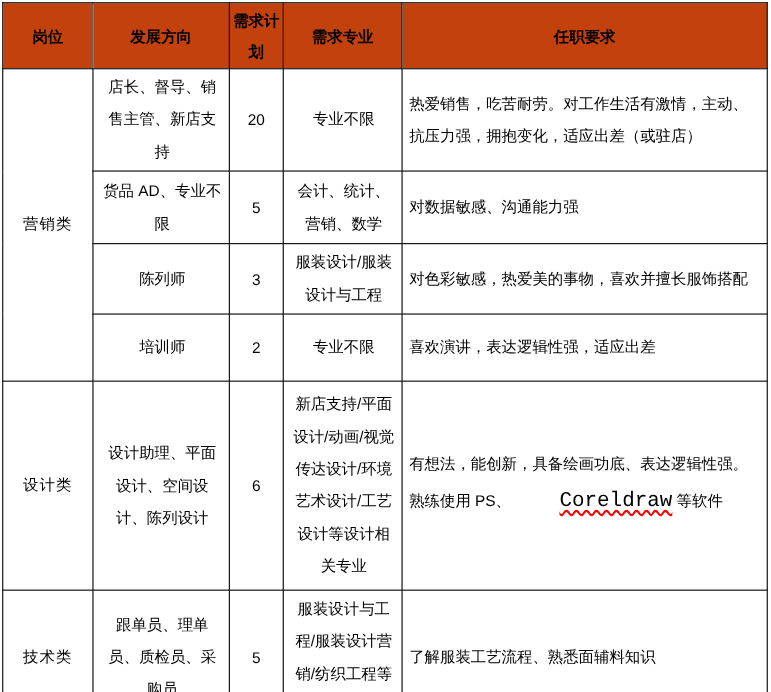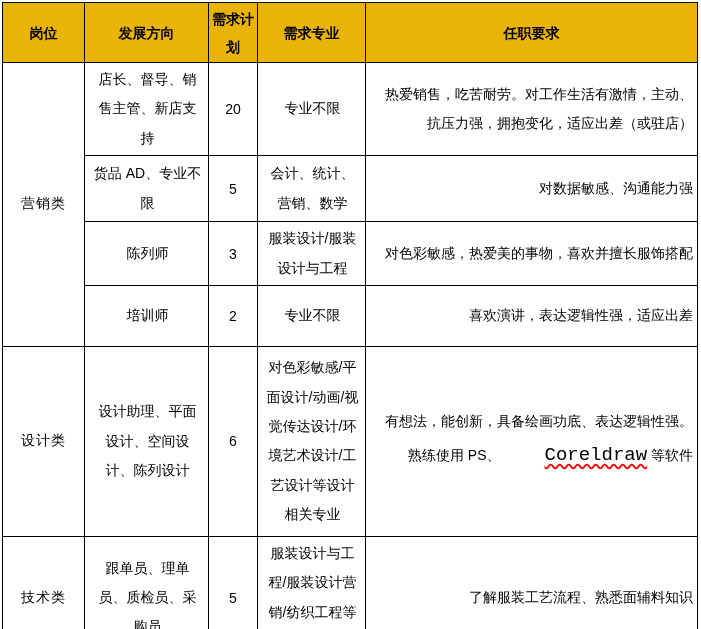--- a/index.html
+++ b/index.html
@@ -21,39 +21,39 @@
     table-layout: fixed;
   }
   th, td {
     border: 1px solid #000;
     font-size: 14px;
     vertical-align: middle;
     overflow: hidden;
     word-break: break-all;
   }
   th {
-    background: #eab308;
+    background: #c2410c;
     font-weight: bold;
     text-align: center;
     padding: 0 2px;
     line-height: 2.0;
   }
   td.cat {
     text-align: center;
     padding: 0 2px;
     letter-spacing: 1px;
     font-family: Liberation Mono, monospace;
   }
   td.dir, td.major {
     text-align: center;
     padding: 2px 6px 2px 8px;
     line-height: 2.1;
   }
   td.req {
-    text-align: right;
+    text-align: left;
     padding: 2px 4px 2px 6px;
     line-height: 2.1;
   }
   td.count { text-align: center; padding: 0 2px; }
   tr.row-header   { height: 60px; }
   tr.row-1 { height: 65px; }
   tr.row-2 { height: 66px; }
   tr.row-3 { height: 61px; }
   tr.row-4 { height: 61px; }
   tr.row-5 { height: 190px; }
@@ -114,21 +114,21 @@
     <td class="dir">培训师</td>
     <td class="count">2</td>
     <td class="major">专业不限</td>
     <td class="req">喜欢演讲，表达逻辑性强，适应出差</td>
   </tr>
 
   <tr class="row-5">
     <td class="cat">设计类</td>
     <td class="dir">设计助理、平面设计、空间设计、陈列设计</td>
     <td class="count">6</td>
-    <td class="major">对色彩敏感/平面设计/动画/视觉传达设计/环境艺术设计/工艺设计等设计相关专业</td>
+    <td class="major">新店支持/平面设计/动画/视觉传达设计/环境艺术设计/工艺设计等设计相关专业</td>
     <td class="req"><span>有想法，能创新，具备绘画功底、表达逻辑性强。熟练使用 PS、</span><span class="squiggle">Coreldraw</span><span> 等软件</span></td>
   </tr>
 
   <tr class="row-6">
     <td class="cat">技术类</td>
     <td class="dir">跟单员、理单员、质检员、采购员</td>
     <td class="count">5</td>
     <td class="major">服装设计与工程/服装设计营销/纺织工程等专业</td>
     <td class="req">了解服装工艺流程、熟悉面辅料知识</td>
   </tr>

